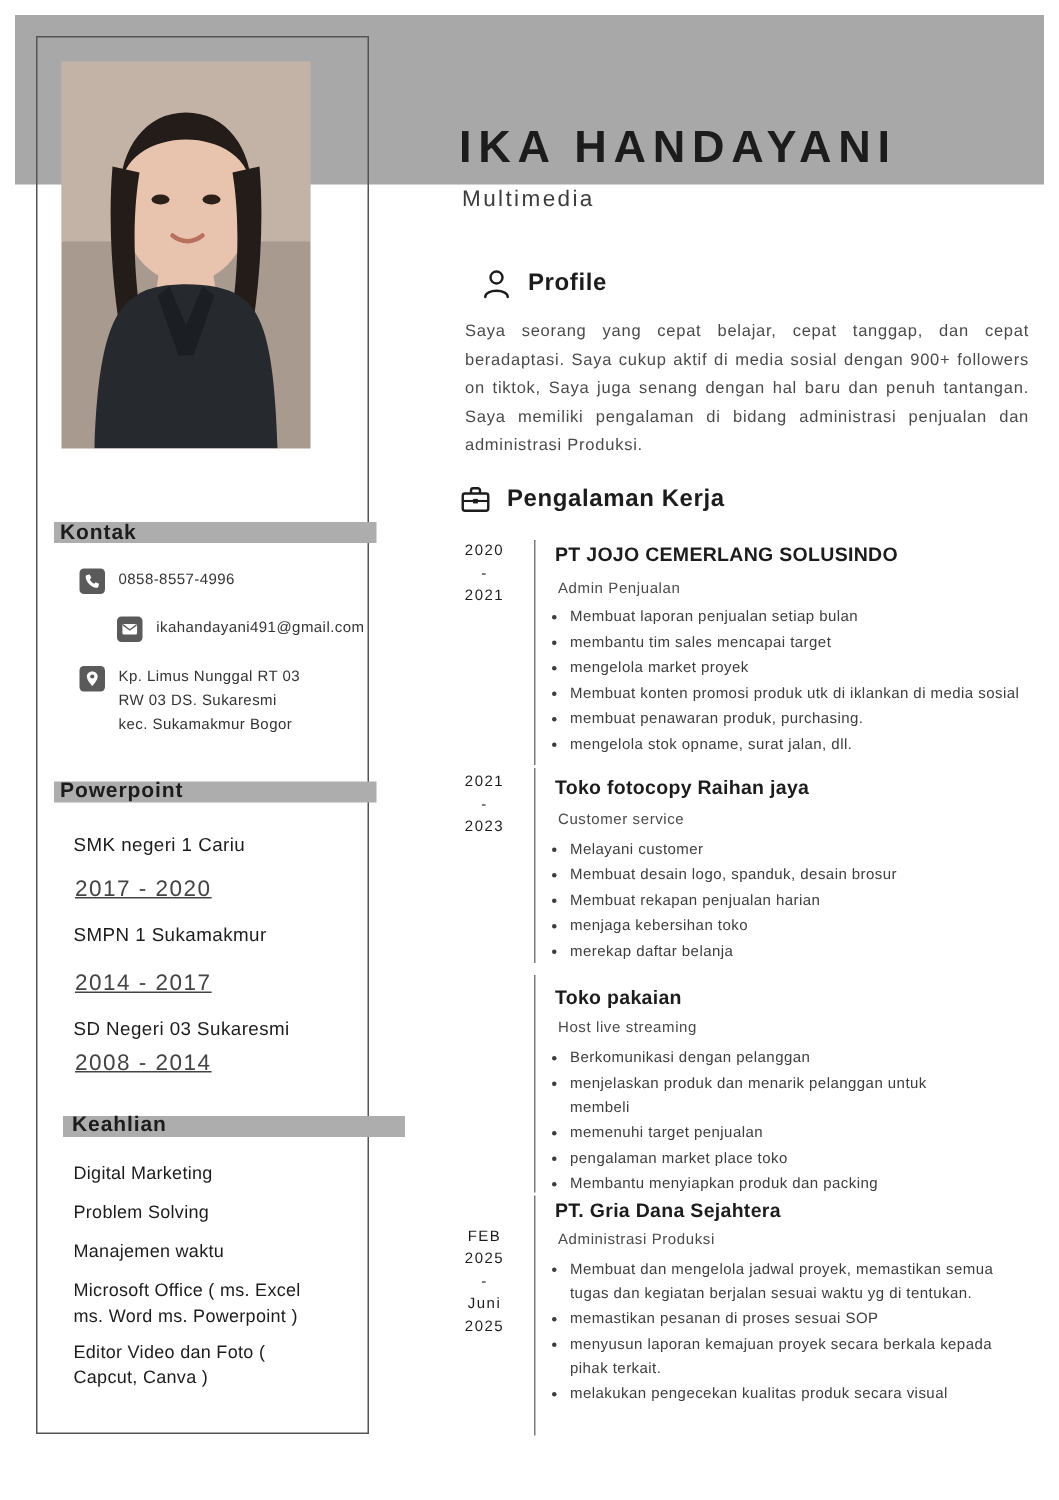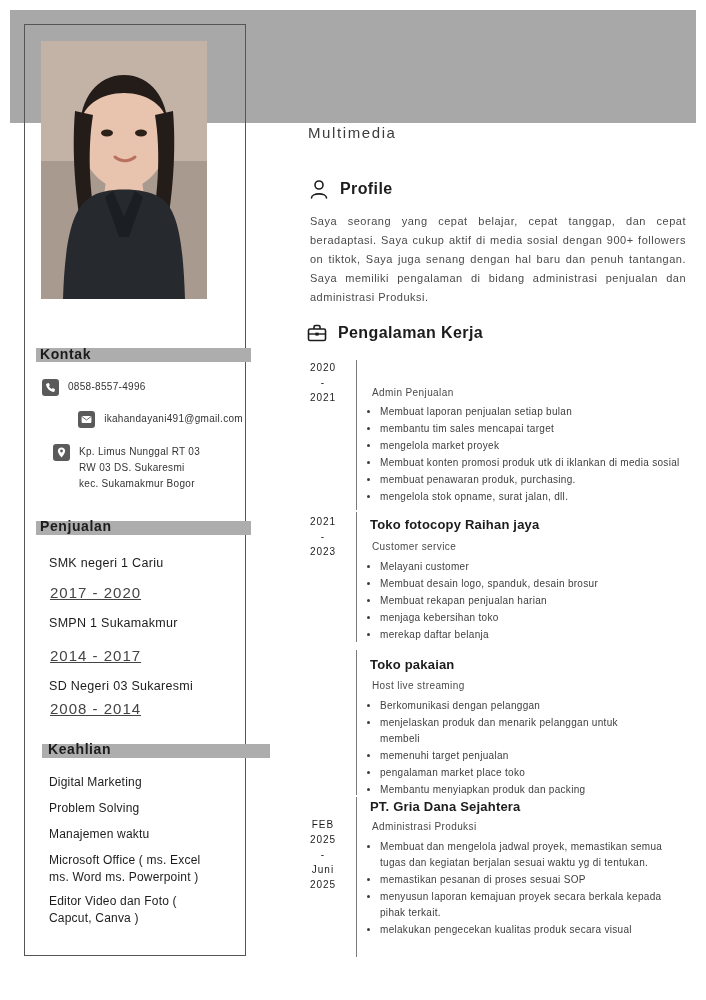--- a/index.html
+++ b/index.html
@@ -218,23 +218,24 @@
       <path d="M50 156 C62 146 104 146 118 156 C136 166 142 196 144 258 L22 258 C24 196 32 166 50 156 Z" fill="#26292e"></path>
       <path d="M72 150 L83 176 L94 150 L102 156 L88 196 L78 196 L64 156 Z" fill="#1b1e22"></path>
       <ellipse cx="66" cy="92" rx="6" ry="3.4" fill="#2b2119"></ellipse>
       <ellipse cx="100" cy="92" rx="6" ry="3.4" fill="#2b2119"></ellipse>
       <path d="M74 116 C80 121 88 121 94 116" stroke="#b9715f" stroke-width="3" fill="none" stroke-linecap="round"></path>
     </svg>
   </div>
 
   <div class="left-outline"></div>
 
+  <div class="name">IKA HANDAYANI</div>
   <div class="role">Multimedia</div>
 
-  <div class="sec-head" style="left:308px; top:178px;align-items:center;">
+  <div class="sec-head" style="left:320px; top:178px;align-items:center;">
     <span class="ico">
       <svg width="22" height="22" viewBox="0 0 22 22">
           <circle cx="11" cy="7" r="4" fill="none" stroke="#1c1c1c" stroke-width="1.6"></circle>
           <path d="M3.5 20 C3.5 14.5 18.5 14.5 18.5 20" fill="none" stroke="#1c1c1c" stroke-width="1.6" stroke-linecap="round"></path>
         </svg>
     </span>
     <span>Profile</span>
   </div>
   <div class="profile-text">Saya seorang yang cepat belajar, cepat tanggap, dan cepat beradaptasi. Saya cukup aktif di media sosial dengan 900+ followers on tiktok, Saya juga senang dengan hal baru dan penuh tantangan. Saya memiliki pengalaman di bidang administrasi penjualan dan administrasi Produksi.</div>
 
@@ -247,20 +248,21 @@
           <rect x="9.4" y="10.6" width="3.2" height="3" fill="#1c1c1c"></rect>
         </svg>
     </span>
     <span>Pengalaman Kerja</span>
   </div>
 
   <div class="exp-rule" style="left:356px; top:360px; height:150px;"></div>
   <div class="exp-date" style="left:297px; top:360px; white-space:pre-line;">2020
 -
 2021</div>
+  <div class="exp-title" style="left:370px; top:362px;">PT JOJO CEMERLANG SOLUSINDO</div>
   <div class="exp-sub" style="left:372px; top:387px;">Admin Penjualan</div>
   <ul class="exp-list" style="left:363px; top:400px; width:320px;">
     <li>Membuat laporan penjualan setiap bulan</li>
     <li>membantu tim sales mencapai target</li>
     <li>mengelola market proyek</li>
     <li>Membuat konten promosi produk utk di iklankan di media sosial</li>
     <li>membuat penawaran produk, purchasing.</li>
     <li>mengelola stok opname, surat jalan, dll.</li>
   </ul>
 
@@ -300,21 +302,21 @@
   <ul class="exp-list" style="left:363px; top:835px; width:290px;">
     <li>Membuat dan mengelola jadwal proyek, memastikan semua tugas dan kegiatan berjalan sesuai waktu yg di tentukan.</li>
     <li>memastikan pesanan di proses sesuai SOP</li>
     <li>menyusun laporan kemajuan proyek secara berkala kepada pihak terkait.</li>
     <li>melakukan pengecekan kualitas produk secara visual</li>
   </ul>
 
   <div class="lhead-bar" style="left:36px; top:348px; width:215px;"></div>
   <div class="lhead" style="left:40px; top:346px;">Kontak</div>
 
-  <div class="contact-row" style="left:42px; top:379px; width:180px;">
+  <div class="contact-row" style="left:53px; top:379px; width:180px;">
     <span class="cico">
       <svg width="11" height="11" viewBox="0 0 11 11">
           <path d="M2 1.4 L3.8 1 L4.9 3.2 L3.9 4.1 C4.3 5.4 5.6 6.7 6.9 7.1 L7.8 6.1 L10 7.2 L9.6 9 C9.6 9.6 8.9 10 8.2 9.9 C4.8 9.4 1.6 6.2 1.1 2.8 C1 2.1 1.4 1.5 2 1.4 Z" fill="#fff"></path>
         </svg>
     </span>
     <span>0858-8557-4996</span>
   </div>
 
   <div class="contact-row" style="left:53px; top:411px; width:190px;justify-content:flex-end;">
     <span class="cico">
@@ -332,21 +334,21 @@
           <path d="M5.5 0.6 C3.4 0.6 1.9 2.1 1.9 4 C1.9 6.6 5.5 10.4 5.5 10.4 C5.5 10.4 9.1 6.6 9.1 4 C9.1 2.1 7.6 0.6 5.5 0.6 Z" fill="#fff"></path>
           <circle cx="5.5" cy="4" r="1.4" fill="#5a5a5a"></circle>
         </svg>
     </span>
     <span>Kp. Limus Nunggal RT 03
 RW  03  DS.  Sukaresmi
 kec. Sukamakmur Bogor</span>
   </div>
 
   <div class="lhead-bar" style="left:36px; top:521px; width:215px;"></div>
-  <div class="lhead" style="left:40px; top:518px;">Penjualan</div>
+  <div class="lhead" style="left:40px; top:518px;">Powerpoint</div>
 
   <div class="edu-title" style="left:49px; top:556px;">SMK negeri 1 Cariu</div>
   <div class="edu-year" style="left:50px; top:584px;">2017 - 2020</div>
   <div class="edu-title" style="left:49px; top:616px;">SMPN 1 Sukamakmur</div>
   <div class="edu-year" style="left:50px; top:647px;">2014 - 2017</div>
   <div class="edu-title" style="left:49px; top:679px;">SD Negeri 03 Sukaresmi</div>
   <div class="edu-year" style="left:50px; top:700px;">2008 - 2014</div>
 
   <div class="lhead-bar" style="left:42px; top:744px; width:228px;"></div>
   <div class="lhead" style="left:48px; top:741px;">Keahlian</div>

